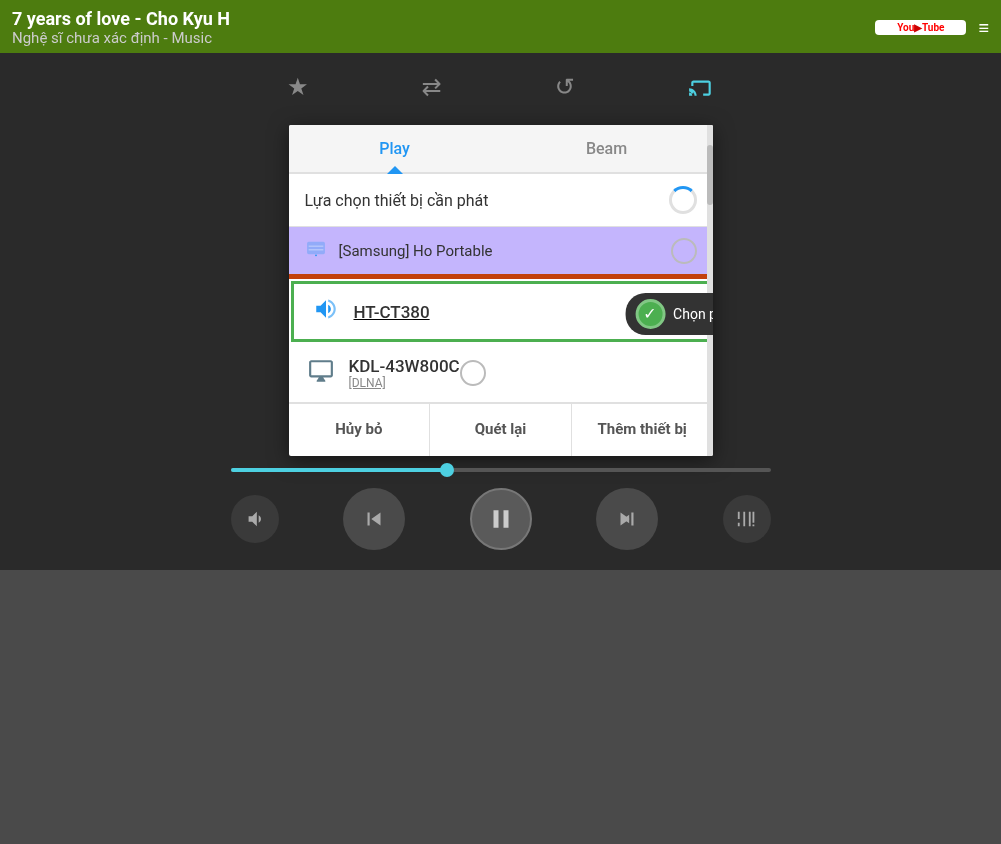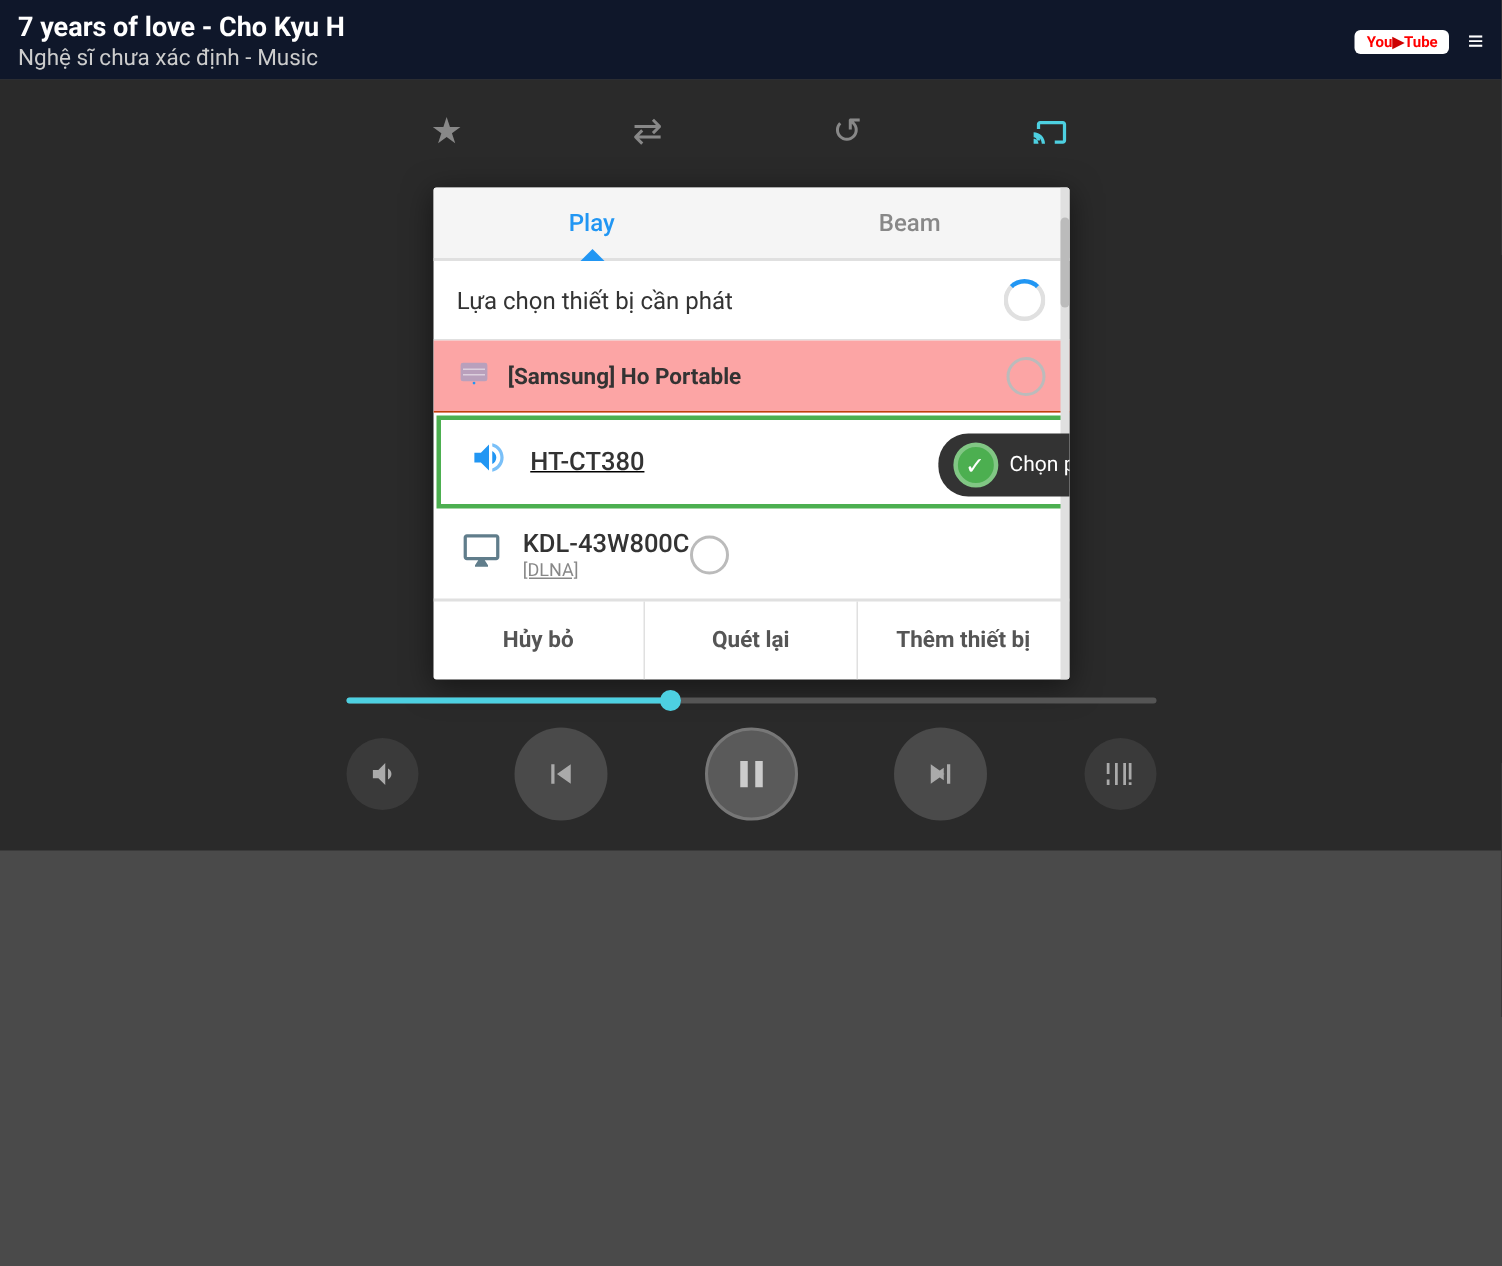--- a/index.html
+++ b/index.html
@@ -6,21 +6,21 @@
     body {
       width: 1001px;
       height: 844px;
       background: #4a4a4a;
       font-family: 'Roboto', Arial, sans-serif;
       overflow: hidden;
     }
 
     
     .top-bar {
-      background: #0f172a;
+      background: #4d7c0f;
       padding: 8px 12px 6px;
       display: flex;
       align-items: center;
       justify-content: space-between;
     }
     .top-bar-left { flex: 1; }
     .top-bar-title {
       color: #fff;
       font-size: 18px;
       font-weight: bold;
@@ -32,21 +32,21 @@
       font-size: 15px;
     }
     .top-bar-right {
       display: flex;
       align-items: center;
       gap: 12px;
     }
     .youtube-badge {
       background: #fff;
       border-radius: 4px;
-      padding: 2px 8px;
+      padding: 2px 22px;
       display: flex;
       align-items: center;
     }
     .menu-icon {
       color: #fff;
       font-size: 18px;
     }
 
     
     .player-area {
@@ -322,23 +322,22 @@
     .ctrl-btn.play {
       background: #5a5a5a;
       border: 2px solid #777;
     }
 
     
     .samsung-row {
       display: flex;
       align-items: center;
       padding: 10px 16px;
-      border-bottom: 1px solid #c2410c;
-      background: #fca5a5;
-      font-weight: bold;
+      border-bottom: 5px solid #c2410c;
+      background: #c4b5fd;
     }
     .samsung-icon {
       font-size: 20px;
       margin-right: 12px;
       color: #2196f3;
     }
     .samsung-name {
       flex: 1;
       font-size: 15px;
       color: #333;

